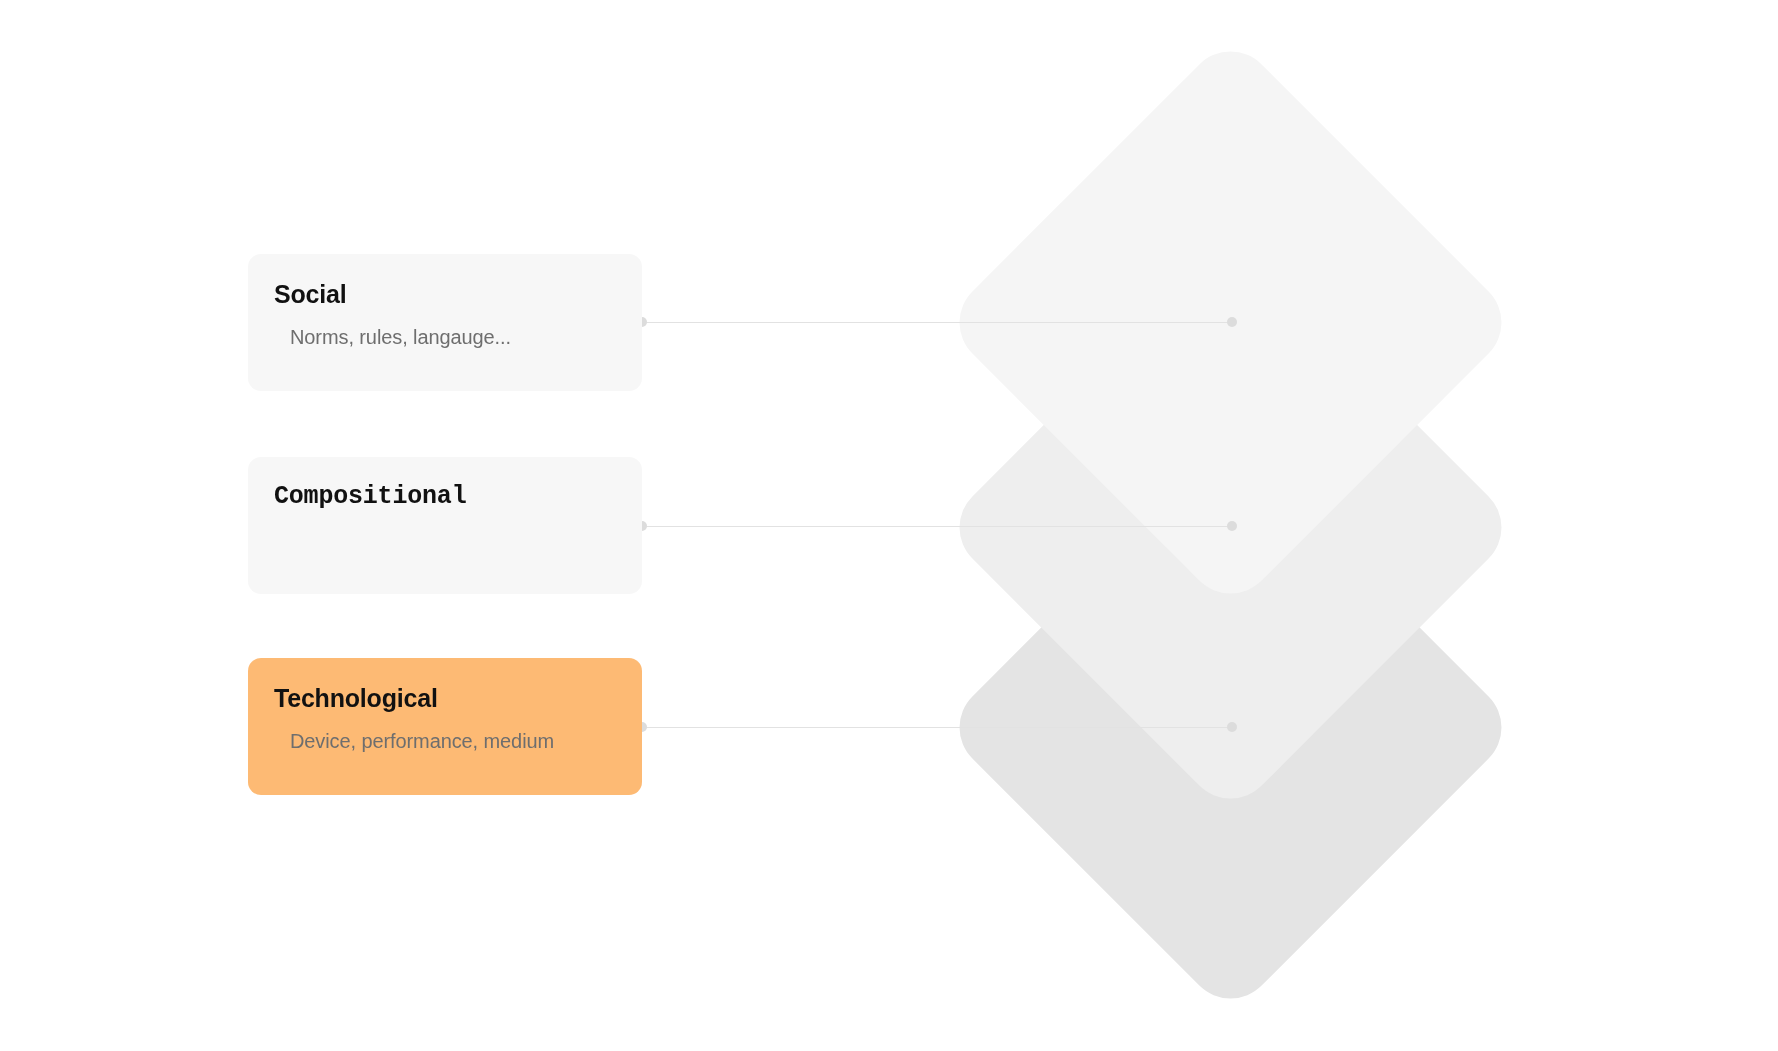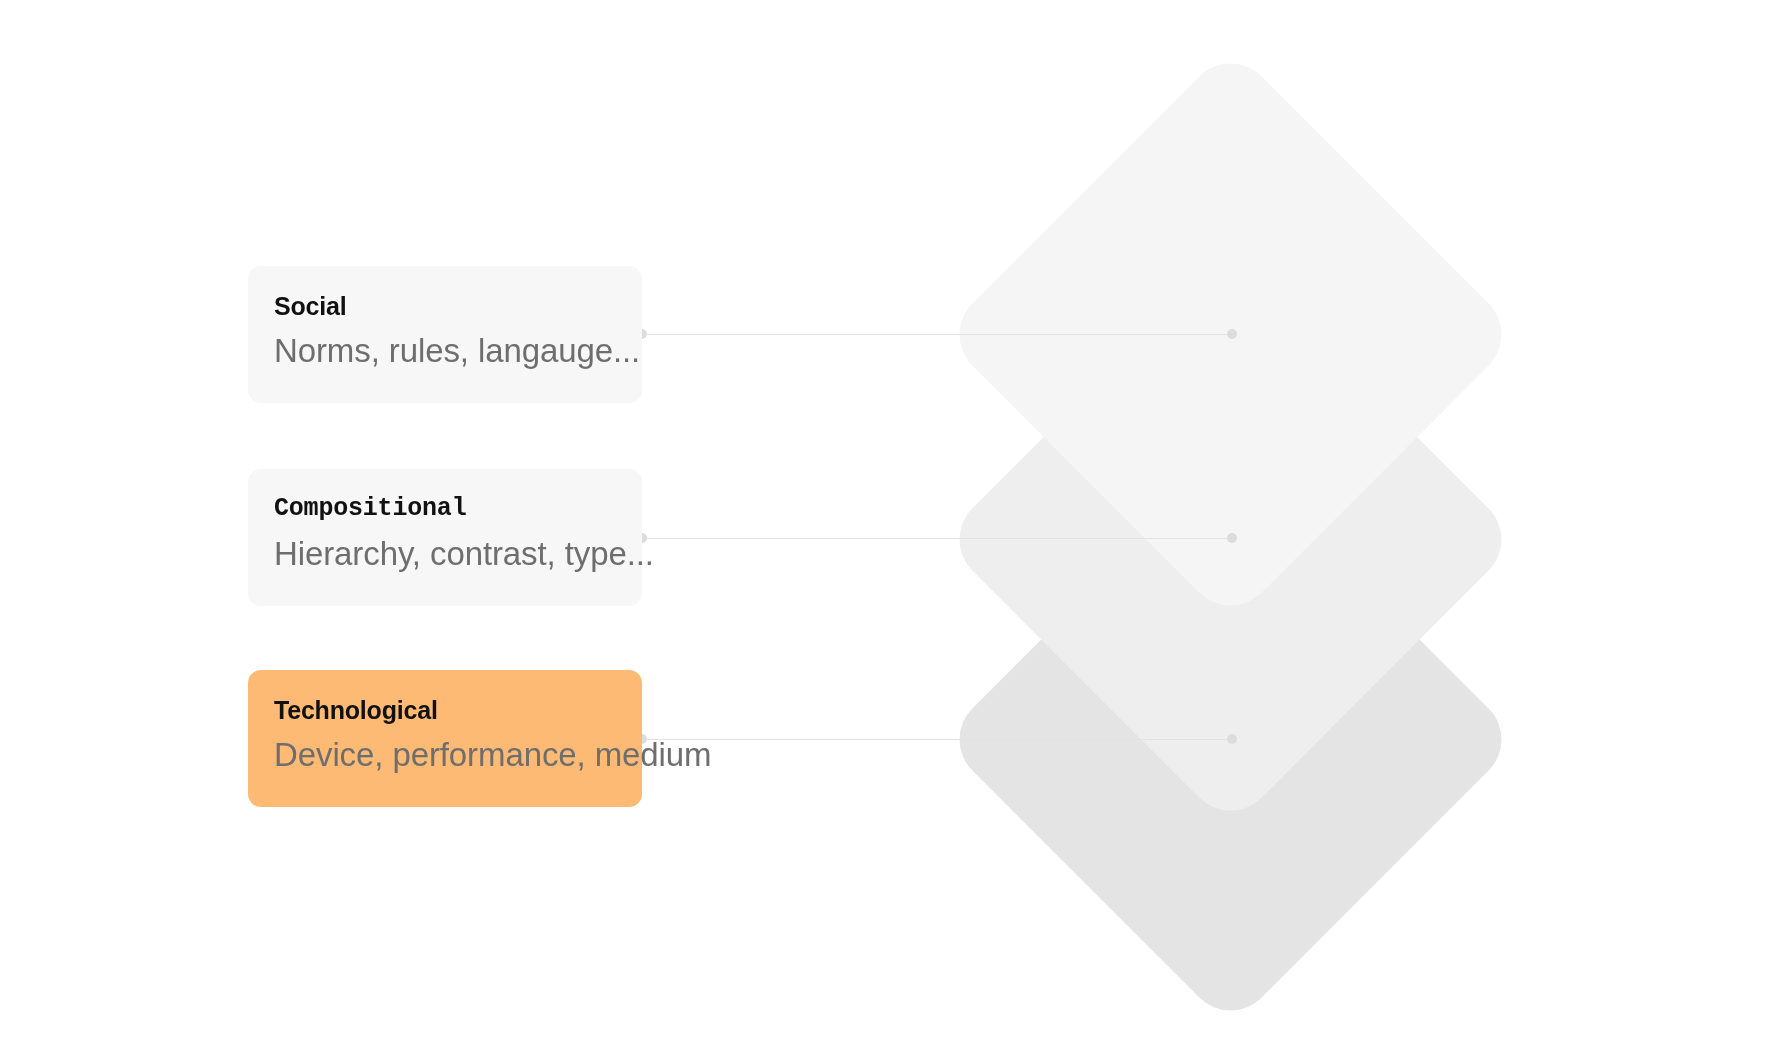--- a/index.html
+++ b/index.html
@@ -12,21 +12,21 @@
     height: 1051px;
     background: #ffffff;
     font-family: "Liberation Sans", "DejaVu Sans", sans-serif;
     overflow: hidden;
     position: relative;
   }
 
   #stage {
     position: absolute;
     left: 0;
-    top: 12px;
+    top: 0;
     width: 1778px;
     height: 959px;
   }
 
   
   .layers {
     position: absolute;
     left: 0;
     top: 0;
     width: 1778px;
@@ -85,26 +85,26 @@
   .card-title {
     font-size: 25px;
     font-weight: 700;
     color: #111111;
     letter-spacing: -0.2px;
     line-height: 1.15;
     margin: 0 0 10px 0;
     white-space: nowrap;
   }
   .card-subtitle {
-    font-size: 33px;
+    font-size: 20px;
     font-weight: 400;
     color: #6e6e6e;
     letter-spacing: -0.1px;
     line-height: 1.2;
-    margin: 0;
+    margin: 16px;
     white-space: nowrap;
   }
 </style>
 </head>
 <body style="background: rgb(255, 255, 255);">
 
 <div id="stage">
 
   <div class="layers">
     <div class="layer layer-bottom" style="background: rgb(228, 228, 228);"></div>
@@ -126,21 +126,20 @@
     <div class="conn-dot" style="left: 1227px; top: 722px; background: rgb(220, 220, 220);"></div>
   </div>
 
   <div class="card card-1" style="background: rgb(247, 247, 247);">
     <p class="card-title" style="color: rgb(17, 17, 17);">Social</p>
     <p class="card-subtitle" style="color: rgb(110, 110, 110);">Norms, rules, langauge...</p>
   </div>
 
   <div class="card card-2" style="background: rgb(247, 247, 247);">
     <p class="card-title" style="color: rgb(17, 17, 17); font-family: Liberation Mono, monospace;">Compositional</p>
-    <p class="card-subtitle" style="color: rgb(110, 110, 110);">Hierarchy, contrast, type...</p>
   </div>
 
   <div class="card card-3" style="background: #fdba74;">
     <p class="card-title" style="color: rgb(17, 17, 17);">Technological</p>
-    <p class="card-subtitle" style="color: rgb(110, 110, 110); text-align: center;">Device, performance, medium</p>
+    <p class="card-subtitle" style="color: rgb(110, 110, 110);">Device, performance, medium</p>
   </div>
 
 </div>
 
 </body></html>

